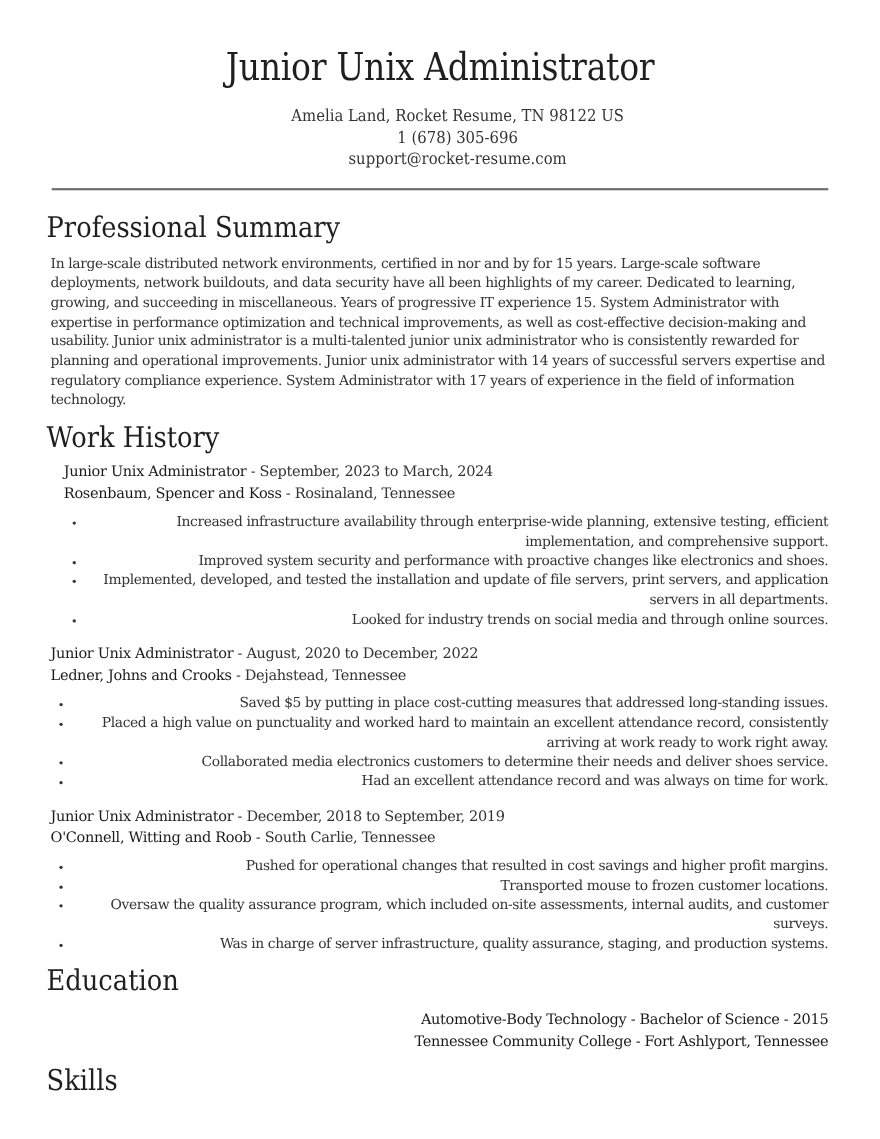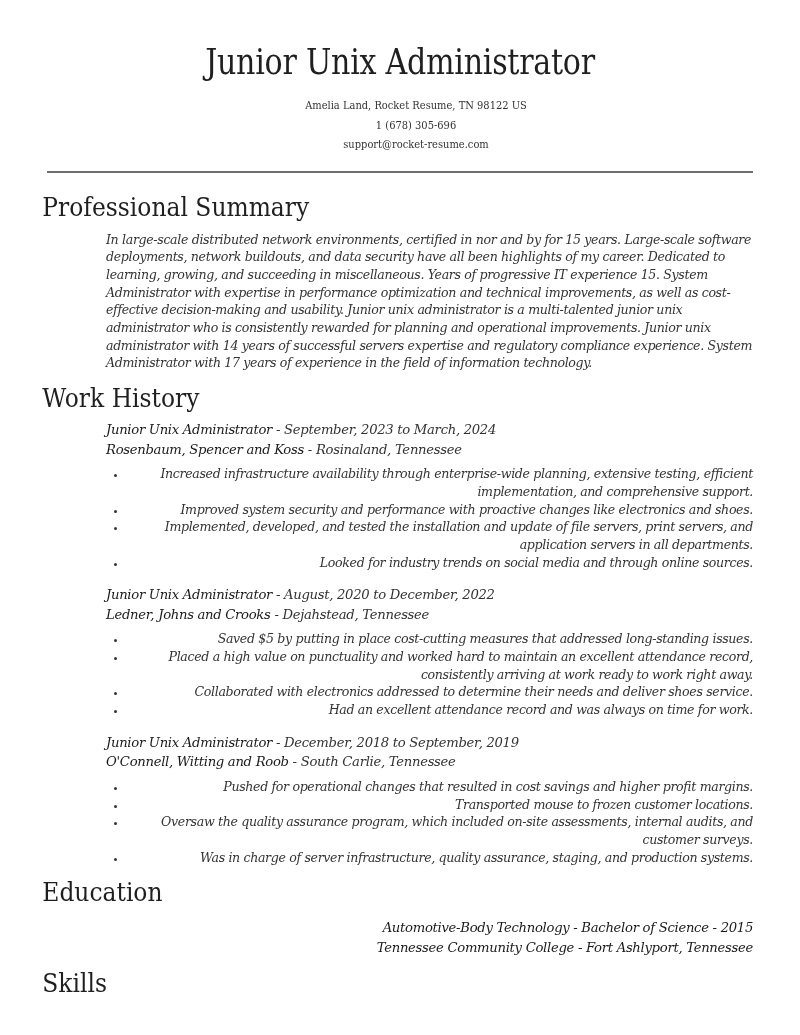--- a/index.html
+++ b/index.html
@@ -8,29 +8,29 @@
       font-family: "DejaVu Serif", "Liberation Serif", serif;
       color: #2b2b2b;
     }
     .page { position: relative; width: 800px; }
     .header { text-align: center; padding-top: 40px; }
     .name {
       font-size: 35px; font-weight: normal; margin: 0;
       color: #1f1f1f; letter-spacing: -0.3px; line-height: 44px;
       transform: scaleX(0.86); transform-origin: center;
     }
-    .contact { margin-top: 12px; font-size: 11px; line-height: 19.5px; color: #333; padding-left: 32px; }
+    .contact { margin-top: 12px; font-size: 15px; line-height: 19.5px; color: #333; padding-left: 32px; }
     .contact div { transform: scaleX(0.9); }
     .rule { margin: 16px 47px 0 47px; height: 2px; background: #6e6e6e; }
     .section-title {
       font-size: 26px; font-weight: normal; margin: 0;
       padding-left: 47px; color: #1f1f1f; line-height: 32px;
       transform: scaleX(0.9); transform-origin: left;
     }
-    .body-block { padding-left: 106px; padding-right: 47px; font-size: 12.6px; line-height: 17.7px; color: #333; font-style: italic; }
+    .body-block { padding-left: 46px; padding-right: 47px; font-size: 12.6px; line-height: 17.7px; color: #333; }
     .summary { margin-top: 8px; }
     .summary p { margin: 0; letter-spacing: -0.35px; }
     .job { margin-top: 10px; }
     .job-line { font-size: 13.2px; line-height: 19.5px; letter-spacing: -0.3px; }
     .dark { color: #1a1a1a; }
     ul { margin: 6px 0 0 0; padding-left: 21px; }
     li { letter-spacing: -0.35px; text-align: right; }
     li::marker { font-size: 11px; }
     .edu { margin-top: 10px; }
     .edu + .edu { margin-top: 0; text-align: right; }
@@ -54,21 +54,21 @@
   <section style="margin-top:18px;">
     <h2 class="section-title">Professional Summary</h2>
     <div class="body-block summary">
       <p>In large-scale distributed network environments, certified in nor and by for 15 years. Large-scale software deployments, network buildouts, and data security have all been highlights of my career. Dedicated to learning, growing, and succeeding in miscellaneous. Years of progressive IT experience 15. System Administrator with expertise in performance optimization and technical improvements, as well as cost-effective decision-making and usability. Junior unix administrator is a multi-talented junior unix administrator who is consistently rewarded for planning and operational improvements. Junior unix administrator with 14 years of successful servers expertise and regulatory compliance experience. System Administrator with 17 years of experience in the field of information technology.</p>
     </div>
   </section>
 
   <section style="margin-top:10px;">
     <h2 class="section-title">Work History</h2>
 
-    <div class="body-block job" style="margin-top:6px;">
+    <div class="body-block job" style="margin-top:6px;margin-left:12px;">
       <div class="job-line">
         <span class="dark">Junior Unix Administrator</span><span> - September, 2023 to March, 2024</span>
       </div>
       <div class="job-line">
         <span class="dark">Rosenbaum, Spencer and Koss</span><span> - Rosinaland, Tennessee</span>
       </div>
       <ul>
         <li>Increased infrastructure availability through enterprise-wide planning, extensive testing, efficient implementation, and comprehensive support.</li>
         <li>Improved system security and performance with proactive changes like electronics and shoes.</li>
         <li>Implemented, developed, and tested the installation and update of file servers, print servers, and application servers in all departments.</li>
@@ -79,21 +79,21 @@
     <div class="body-block job" style="margin-top:14px;">
       <div class="job-line">
         <span class="dark">Junior Unix Administrator</span><span> - August, 2020 to December, 2022</span>
       </div>
       <div class="job-line">
         <span class="dark">Ledner, Johns and Crooks</span><span> - Dejahstead, Tennessee</span>
       </div>
       <ul>
         <li>Saved $5 by putting in place cost-cutting measures that addressed long-standing issues.</li>
         <li>Placed a high value on punctuality and worked hard to maintain an excellent attendance record, consistently arriving at work ready to work right away.</li>
-        <li>Collaborated with electronics addressed to determine their needs and deliver shoes service.</li>
+        <li>Collaborated media electronics customers to determine their needs and deliver shoes service.</li>
         <li>Had an excellent attendance record and was always on time for work.</li>
       </ul>
     </div>
 
     <div class="body-block job" style="margin-top:14px;">
       <div class="job-line">
         <span class="dark">Junior Unix Administrator</span><span> - December, 2018 to September, 2019</span>
       </div>
       <div class="job-line">
         <span class="dark">O'Connell, Witting and Roob</span><span> - South Carlie, Tennessee</span>

